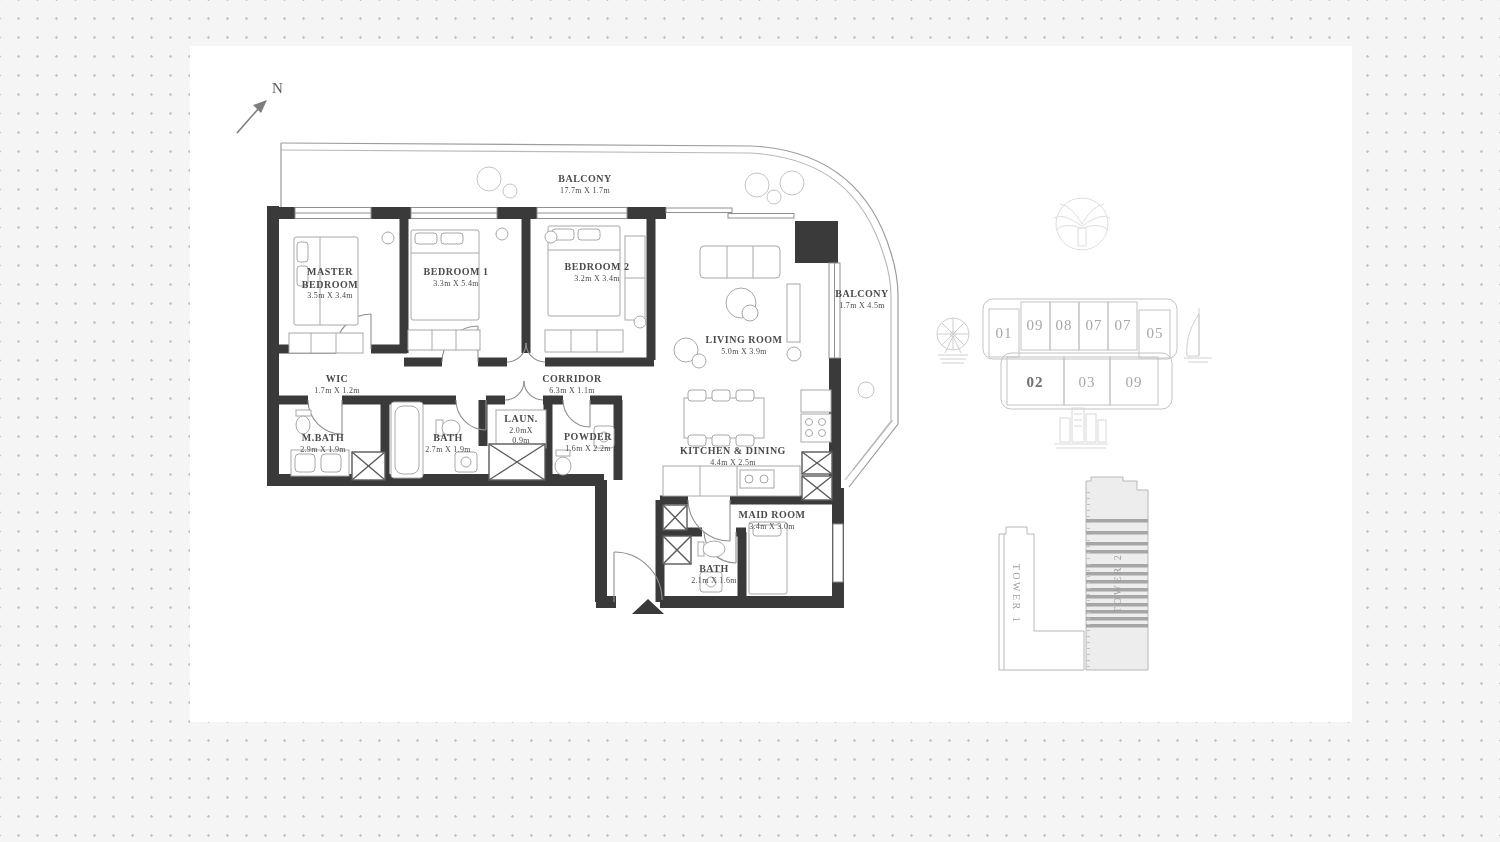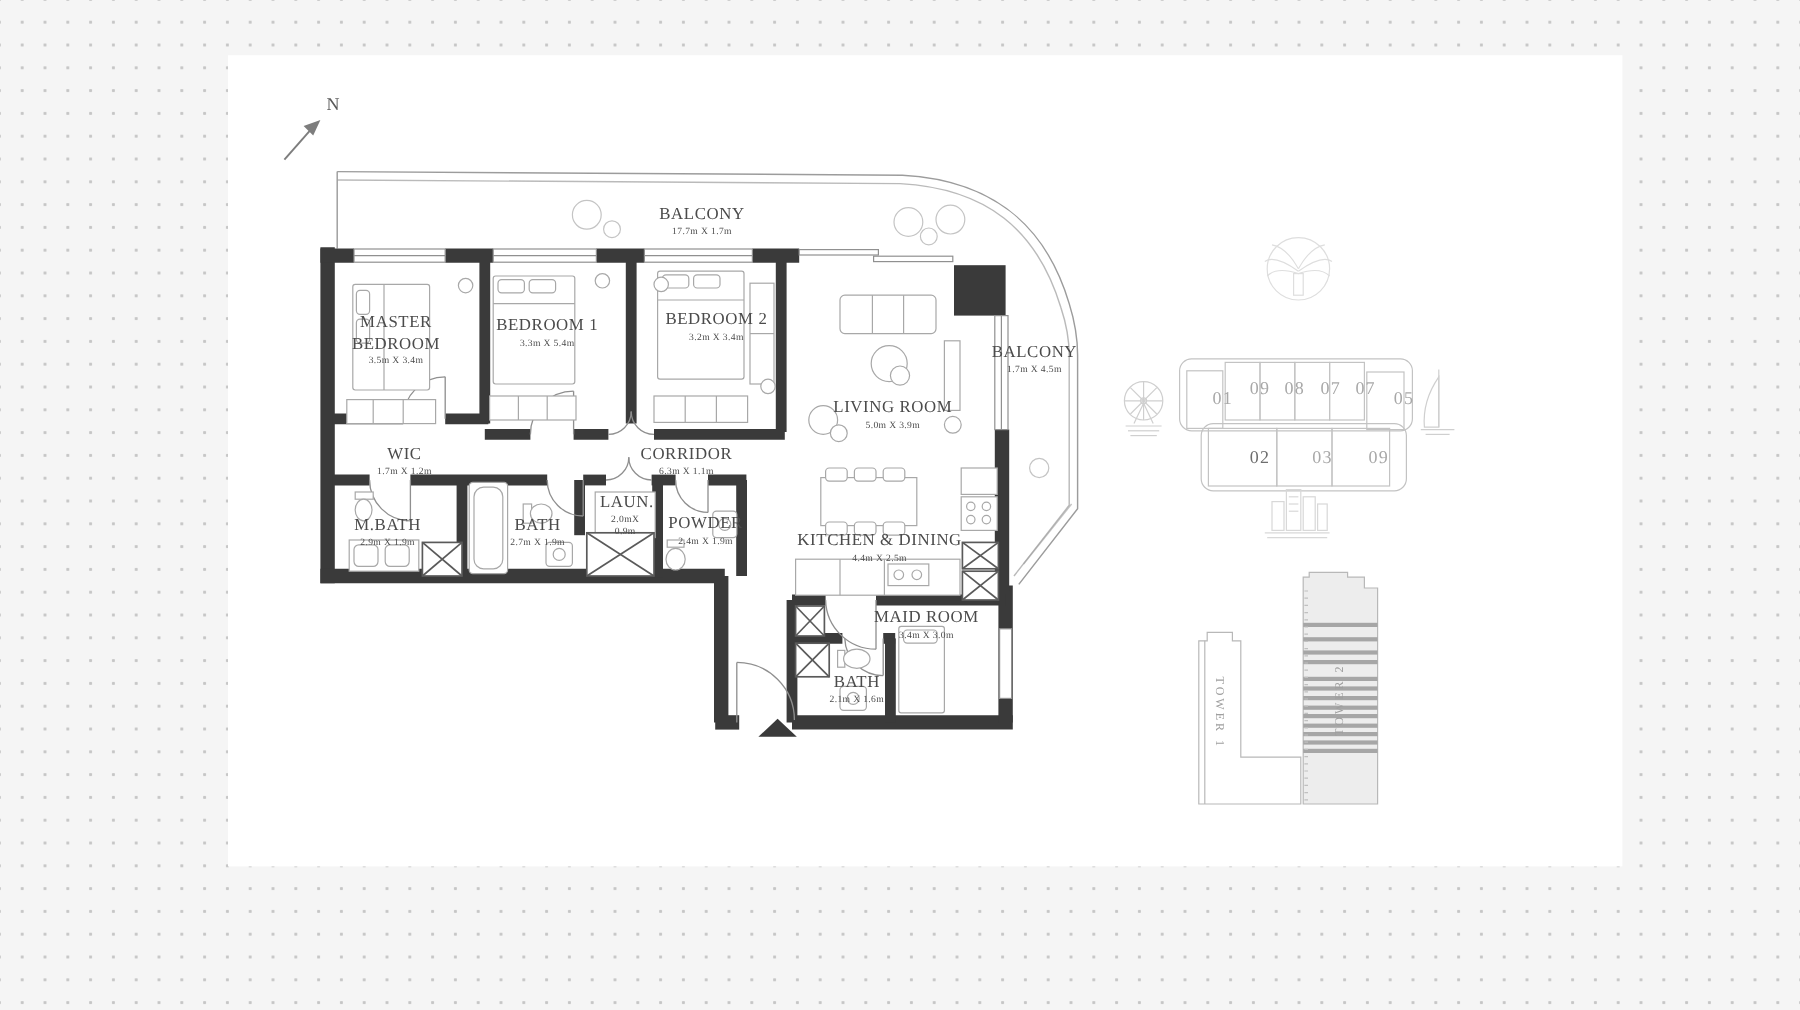--- a/index.html
+++ b/index.html
@@ -5,25 +5,25 @@
   html,body{margin:0;padding:0;}
   .canvas{position:relative;width:1500px;height:842px;overflow:hidden;
     background-color:#f5f5f5;
     background-image:radial-gradient(circle,#c6c6c6 1.1px,rgba(0,0,0,0) 1.5px);
     background-size:19px 19px;background-position:9px 9px;
     font-family:"Liberation Serif","DejaVu Serif",serif;}
   .panel{position:absolute;left:190px;top:46px;width:1162px;height:676px;background:#ffffff;}
   svg.plan{position:absolute;left:0;top:0;}
   .labels{position:absolute;left:0;top:0;width:1500px;height:842px;pointer-events:none;}
   .room-label{position:absolute;transform:translate(-50%,-50%);text-align:center;color:#4b4b4b;line-height:1.25;}
-  .room-label .rn{font-size:14px;font-weight:400;letter-spacing:.5px;}
+  .room-label .rn{font-size:10px;font-weight:700;letter-spacing:.5px;}
   .room-label .rd{font-size:8px;letter-spacing:.3px;}
   .compass-n{position:absolute;transform:translate(-50%,-50%);font-size:15px;color:#5a5a5a;letter-spacing:1px;}
-  .unit-num{position:absolute;transform:translate(-50%,-50%);font-size:15px;color:#a8a8a8;letter-spacing:1px;margin-left:15px;}
-  .unit-num.hl{color:#6e6e6e;font-weight:normal;}
+  .unit-num{position:absolute;transform:translate(-50%,-50%);font-size:15px;color:#a8a8a8;letter-spacing:1px;}
+  .unit-num.hl{color:#6e6e6e;font-weight:bold;}
   .tower-label{position:absolute;font-size:10px;letter-spacing:2.5px;color:#9f9f9f;white-space:nowrap;}
   .tower-label.t1{transform:translate(-50%,-50%) rotate(90deg);}
   .tower-label.t2{transform:translate(-50%,-50%) rotate(-90deg);}
 </style>
 </head>
 <body>
 
 <div class="canvas">
   <div class="panel"></div>
 
@@ -365,21 +365,21 @@
     <div class="room-label" style="left:448px;top:443px;width:100px">
       <div class="rn">BATH</div>
       <div class="rd">2.7m X 1.9m</div>
     </div>
     <div class="room-label" style="left:521px;top:429px;width:42px">
       <div class="rn">LAUN.</div>
       <div class="rd">2.0mX 0.9m</div>
     </div>
     <div class="room-label" style="left:588px;top:442px;width:74px">
       <div class="rn">POWDER</div>
-      <div class="rd">2.4m X 1.9m</div>
+      <div class="rd">1.6m X 2.2m</div>
     </div>
     <div class="room-label" style="left:733px;top:456px;width:140px">
       <div class="rn">KITCHEN &amp; DINING</div>
       <div class="rd">4.4m X 2.5m</div>
     </div>
     <div class="room-label" style="left:772px;top:520px;width:110px">
       <div class="rn">MAID ROOM</div>
       <div class="rd">3.4m X 3.0m</div>
     </div>
     <div class="room-label" style="left:714px;top:574px;width:80px">

